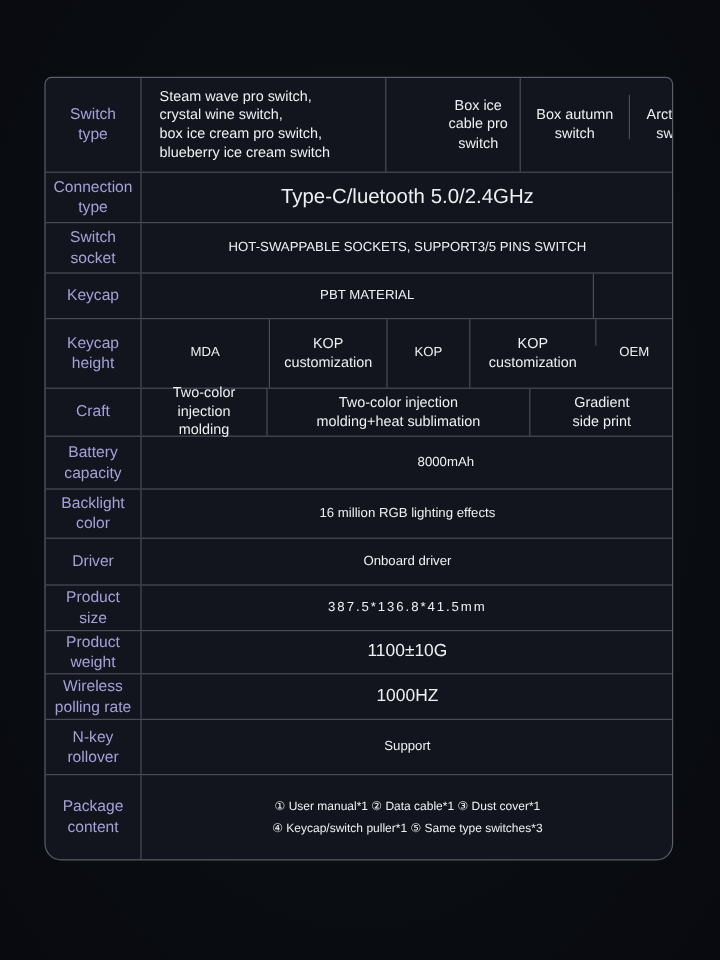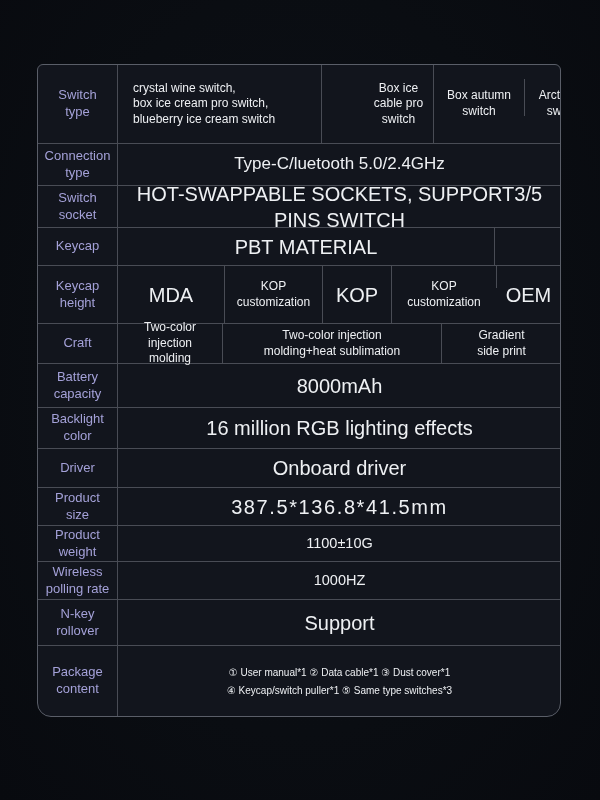--- a/index.html
+++ b/index.html
@@ -36,37 +36,38 @@
     content:'';position:absolute;right:-1px;top:18%;height:48%;width:1px;background:#494c55;
   }
   .cell.div-top::after{
     content:'';position:absolute;right:-1px;top:0;height:38%;width:1px;background:#494c55;
   }
   .cell.align-left{align-items:flex-start;text-align:left;padding-left:15px;}
   .fs11{font-size:12px;}
   .fs12{font-size:12px;}
   .fs13{font-size:10px;}
   .fs14{font-size:14.5px;}
-  .fs15{font-size:20px;}
+  .fs15{font-size:11px;}
   .fs17{font-size:17px;}
   .lfs11{font-size:11px;}
   .ls{letter-spacing:1.6px;}
   .gap .line + .line{margin-top:5px;}
   .line{display:block;}
 </style>
 </head>
 <body>
 
 <div class="spec-table">
     <div class="row" style="height: 78px;">
       <div class="cell label ">
         <span class="line">Switch</span>
         <span class="line">type</span>
       </div>
       <div class="cell content fs12 div-full align-left" style="width: 204px;">
+        <span class="line">Steam wave pro switch,</span>
         <span class="line">crystal wine switch,</span>
         <span class="line">box ice cream pro switch,</span>
         <span class="line">blueberry ice cream switch</span>
       </div>
       <div class="cell content fs12 div-full" style="width: 70px; margin-left: 42px;">
         <span class="line">Box ice</span>
         <span class="line">cable pro</span>
         <span class="line">switch</span>
       </div>
       <div class="cell content fs12 div-short" style="width: 90px;">
@@ -141,21 +142,21 @@
       </div>
       <div class="cell content fs12 div-full" style="width: 219px;">
         <span class="line">Two-color injection</span>
         <span class="line">molding+heat sublimation</span>
       </div>
       <div class="cell content fs12" style="width: 119px;">
         <span class="line">Gradient</span>
         <span class="line">side print</span>
       </div>
     </div>
-    <div class="row" style="height: 44px;">
+    <div class="row" style="height: 44px; gap: 32px;">
       <div class="cell label ">
         <span class="line">Battery</span>
         <span class="line">capacity</span>
       </div>
       <div class="cell content fs15" style="width: 443px;">
         <span class="line">8000mAh</span>
       </div>
     </div>
     <div class="row" style="height: 41px;">
       <div class="cell label ">

